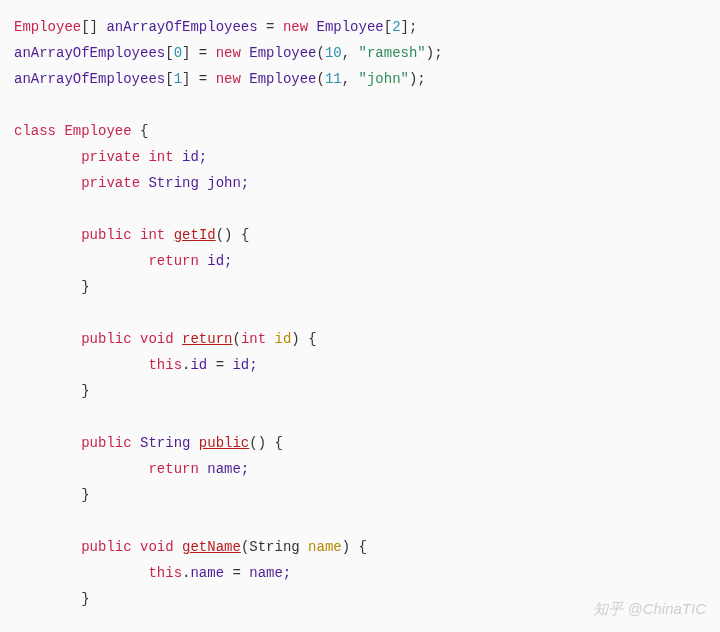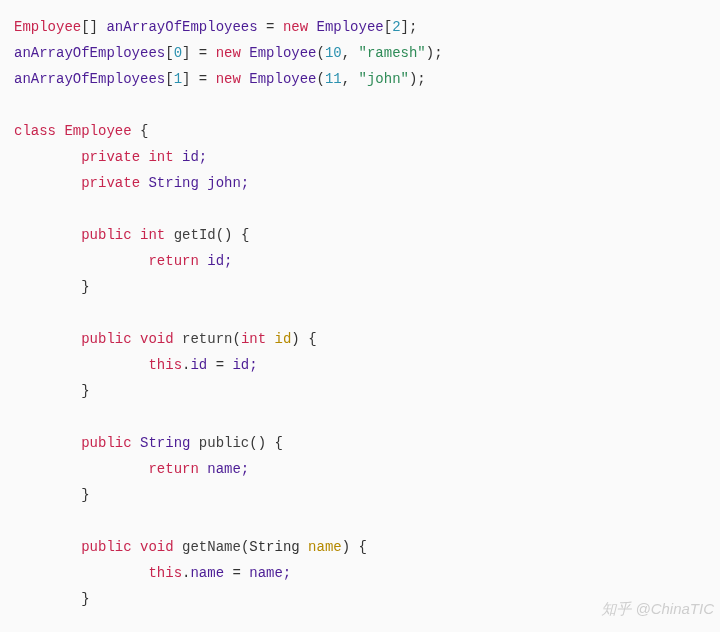--- a/index.html
+++ b/index.html
@@ -15,29 +15,29 @@
   }
   pre {
     margin: 0;
     white-space: pre;
     font-family: inherit;
   }
   .tok-type    { color: #c7254e; }  
   .tok-key     { color: #c7254e; }  
   .tok-num     { color: #2b91af; }  
   .tok-str     { color: #2e8b57; }  
-  .tok-func    { color: #404040; }  
+  .tok-func    { color: #b91c1c; text-decoration: underline; }  
   .tok-param   { color: #b58900; }  
   .tok-ident   { color: #4c1d95; }
   .tok-punct   { color: #333; }
   .tok-op      { color: #333; }
 
   .watermark {
     position: fixed;
-    right: 6px;
+    right: 14px;
     bottom: 10px;
     color: rgba(255,255,255,0.0);
     text-shadow: 0 0 6px rgba(255,255,255,0.9);
     font-family: -apple-system, "Helvetica Neue", Arial, sans-serif;
     font-size: 15px;
     font-style: italic;
     color: #bbb;
     opacity: 0.7;
     pointer-events: none;
   }

